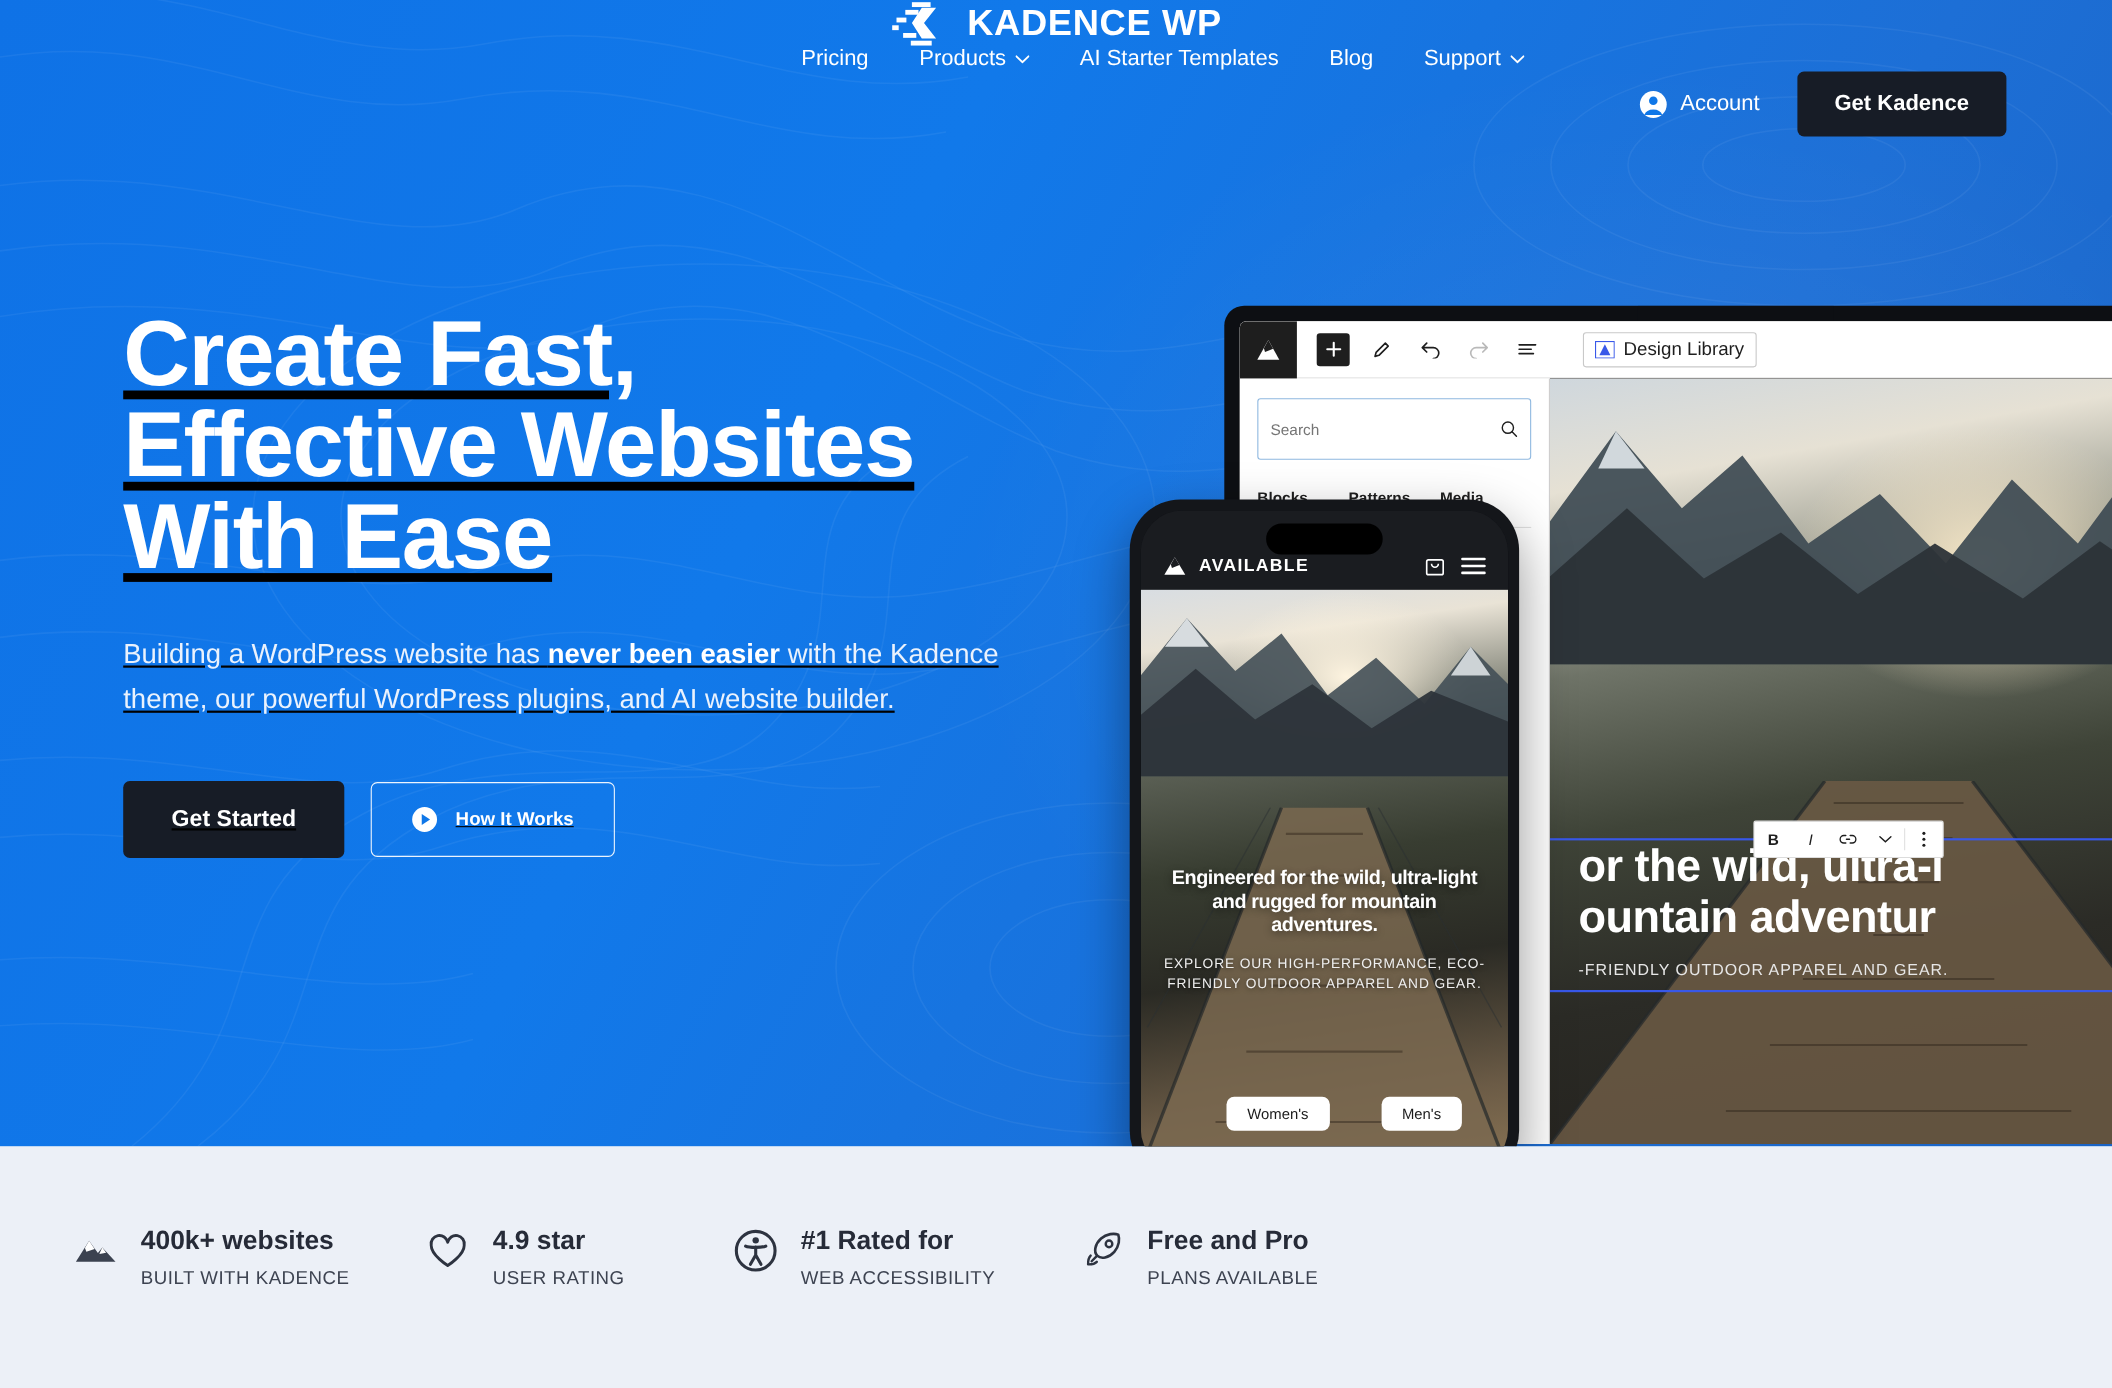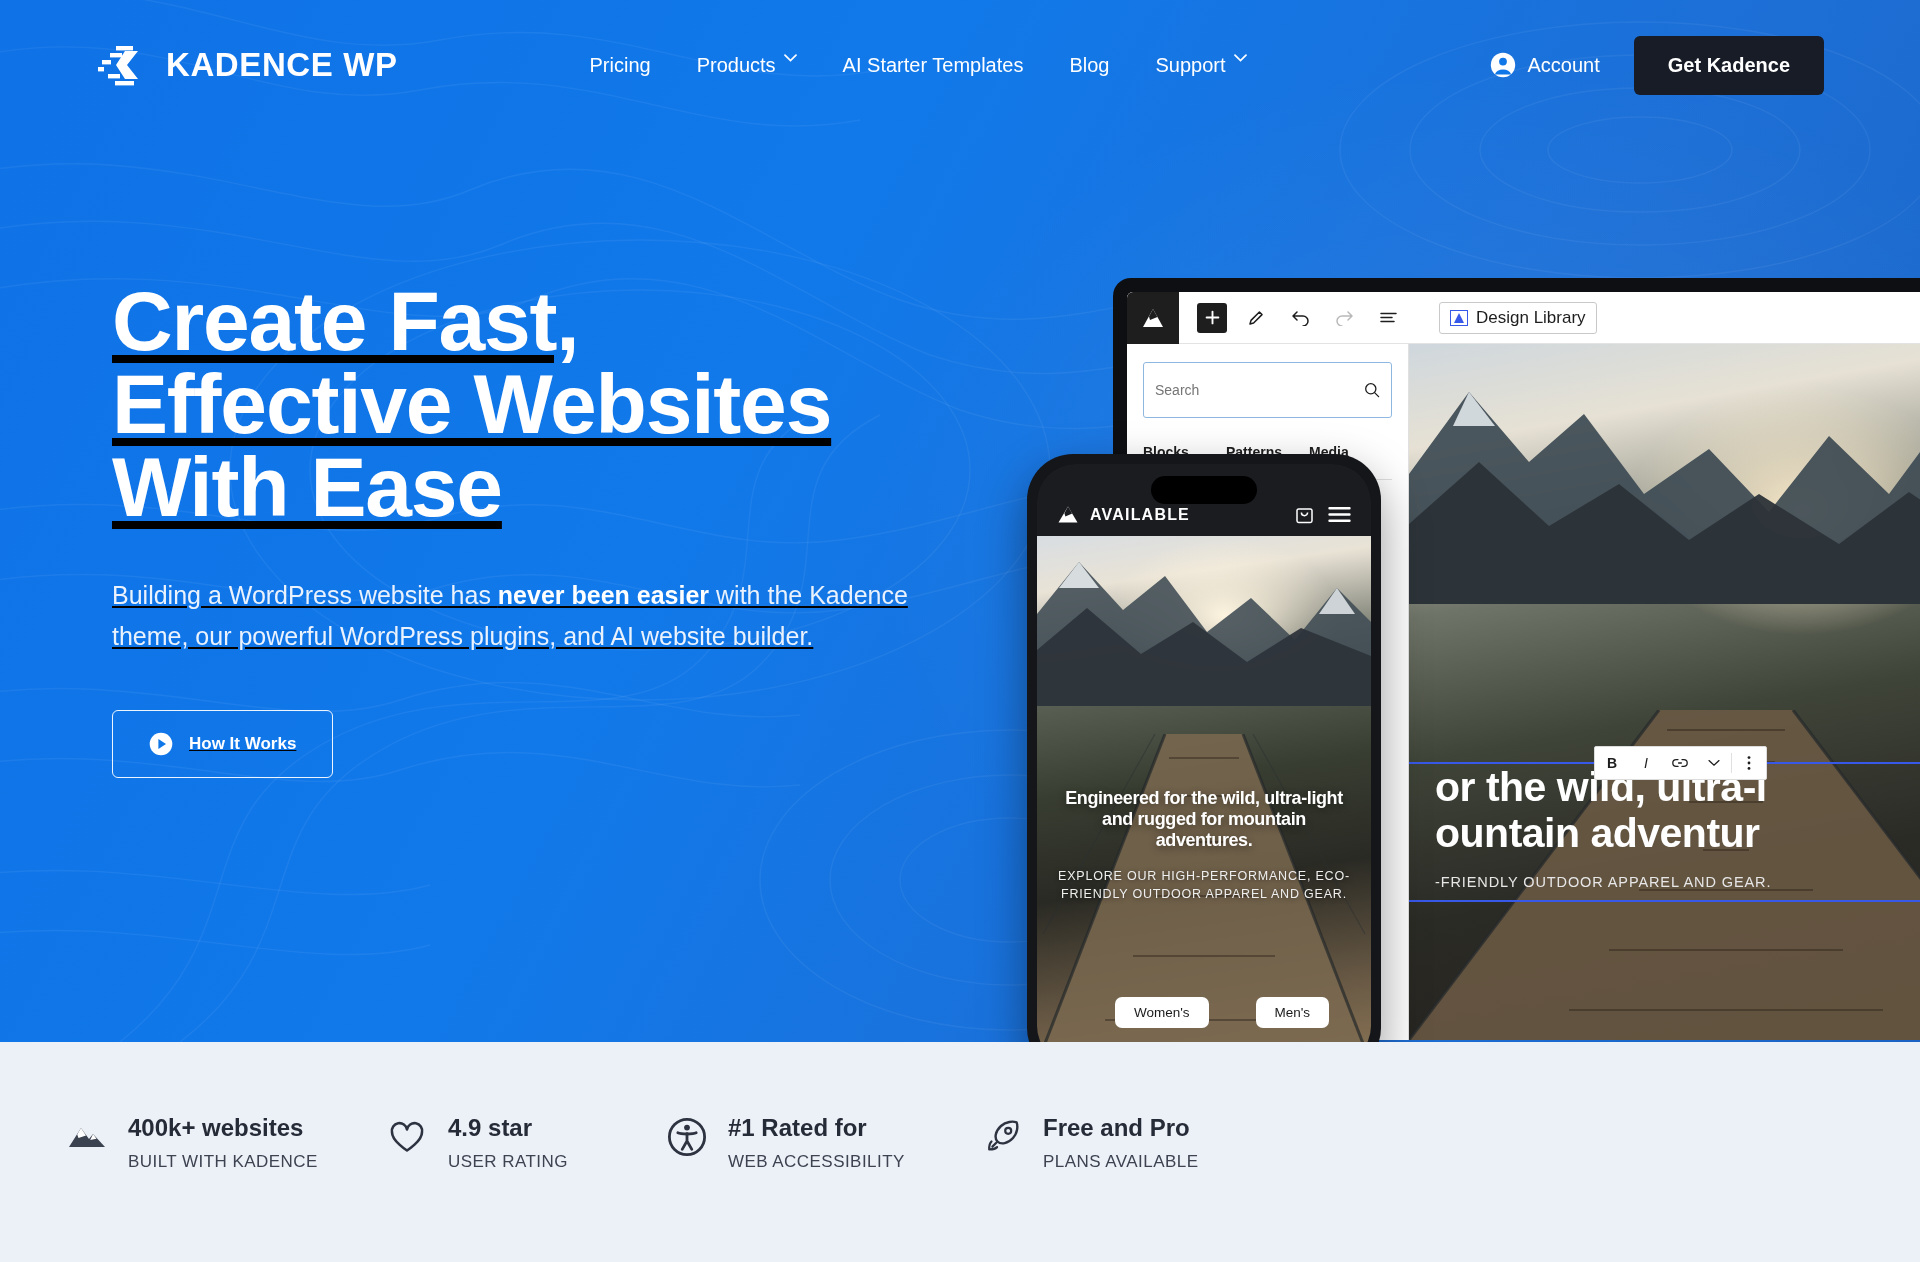--- a/index.html
+++ b/index.html
@@ -20,34 +20,35 @@
     overflow: hidden;
   }
   .topo { position:absolute; inset:0; opacity:.30; }
 
   
   .nav {
     position: absolute; left: 0; top: 0; width: 1920px; height: 130px;
     display: flex; align-items: center;
     padding: 0 96px 0 98px;
     z-index: 20;
+    flex-direction: column;
   }
   .brand { display: flex; align-items: center; gap: 16px; }
   .brand-mark { width: 52px; height: 42px; flex: 0 0 auto; }
   .brand-text {
     color: #fff; font-size: 33px; font-weight: 700; letter-spacing: .6px;
     white-space: nowrap;
   }
   .nav-links {
     display: flex; align-items: center; gap: 46px;
     margin-left: 192px;
   }
   .nav-link {
     color: #ffffff; font-size: 20px; font-weight: 500;
-    display: inline-flex; align-items: flex-start; gap: 8px;
+    display: inline-flex; align-items: center; gap: 8px;
     white-space: nowrap; cursor: pointer;
   }
   .caret { display:inline-block; width: 13px; height: 8px; }
   .nav-right { margin-left: auto; display: flex; align-items: center; gap: 34px; }
   .account {
     display: inline-flex; align-items: center; gap: 11px;
     color: #fff; font-size: 20px; font-weight: 500; cursor: pointer;
   }
   .btn-dark {
     background: #171C26; color: #fff;
@@ -306,20 +307,21 @@
     </div>
 
     <div class="hero-copy">
       <h1 class="hero-title">
         <div>Create Fast,</div>
         <div>Effective Websites</div>
         <div>With Ease</div>
       </h1>
       <p class="hero-sub"><span>Building a WordPress website has </span><b>never been easier</b><span> with the Kadence theme, our powerful WordPress plugins, and AI website builder.</span></p>
       <div class="hero-btns">
+        <button class="btn-started">Get Started</button>
         <button class="btn-outline">
           <svg width="24" height="24" viewBox="0 0 24 24">
             <circle cx="12" cy="12" r="11.3" fill="#fff"></circle>
             <path d="M9.4 7.1 L17 12 L9.4 16.9 Z" fill="#0f77e8"></path>
           </svg>
           <span>How It Works</span>
         </button>
       </div>
     </div>
 

